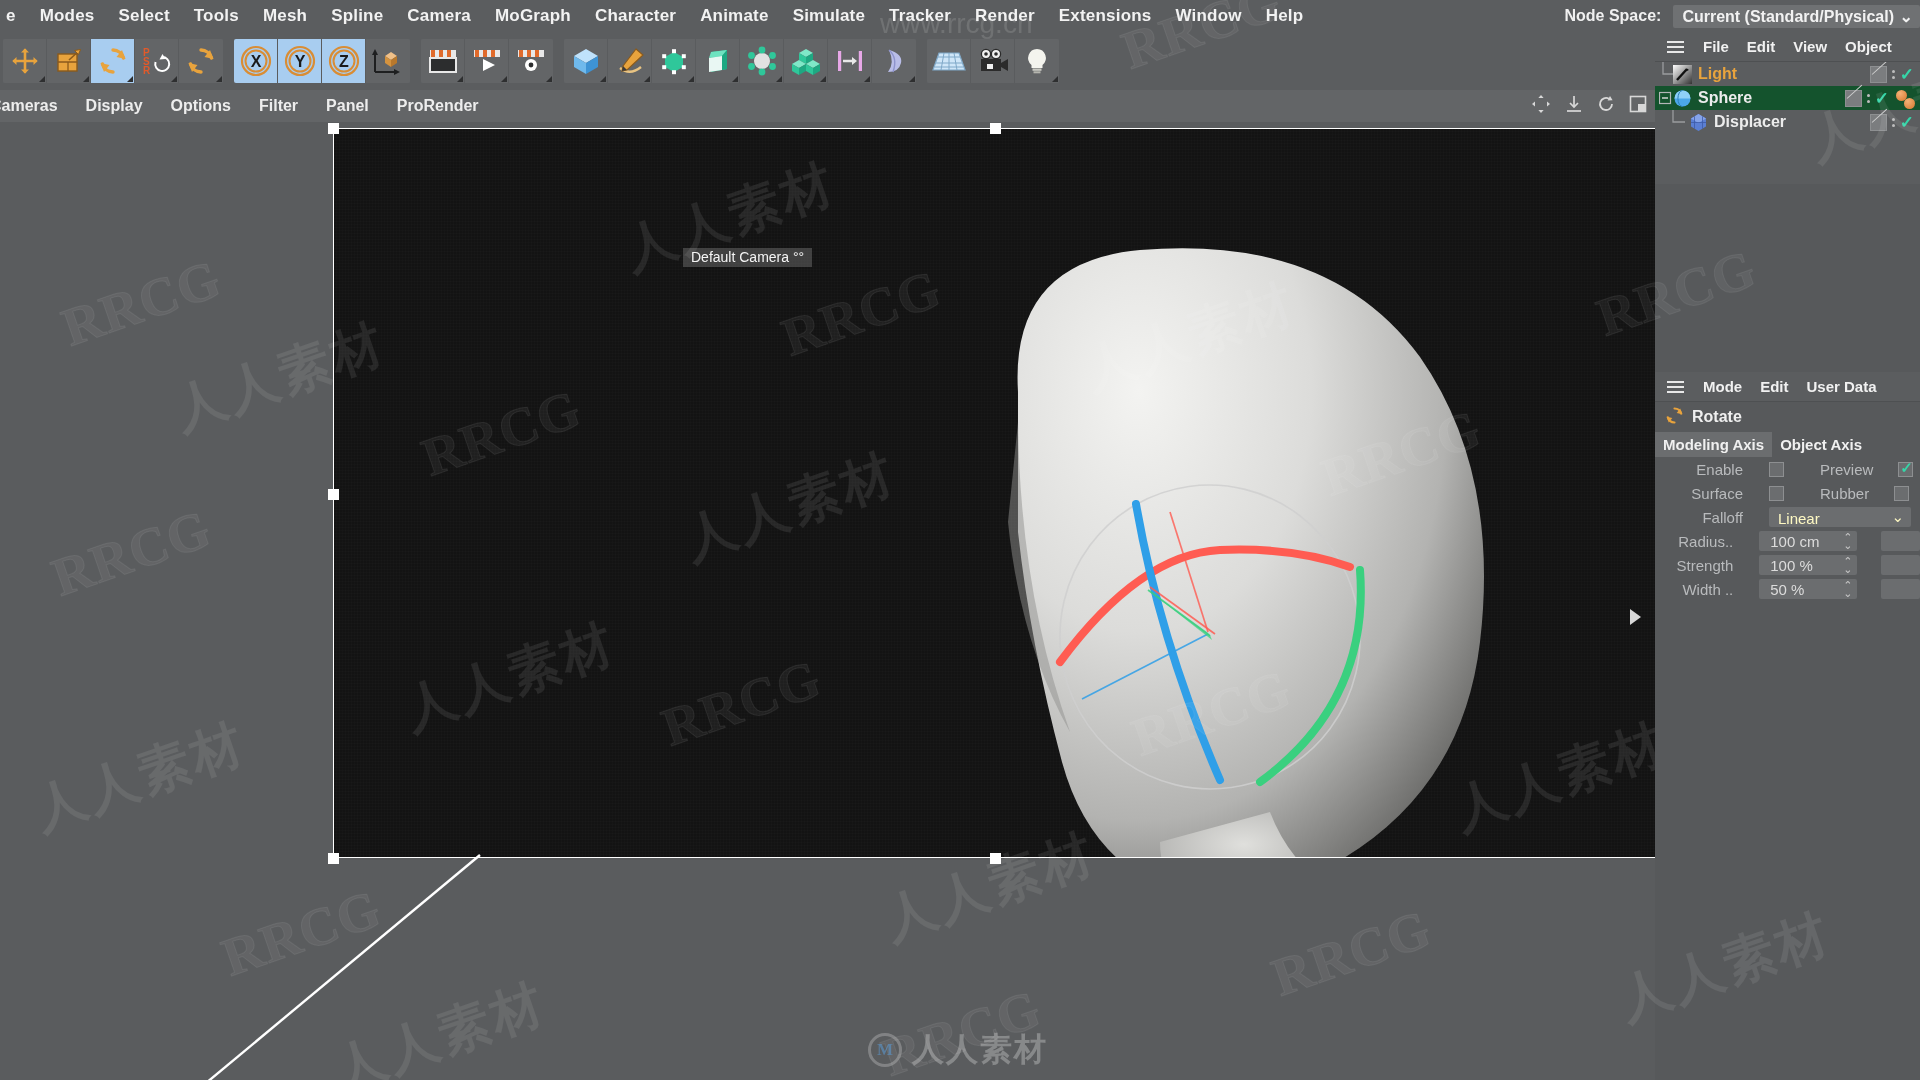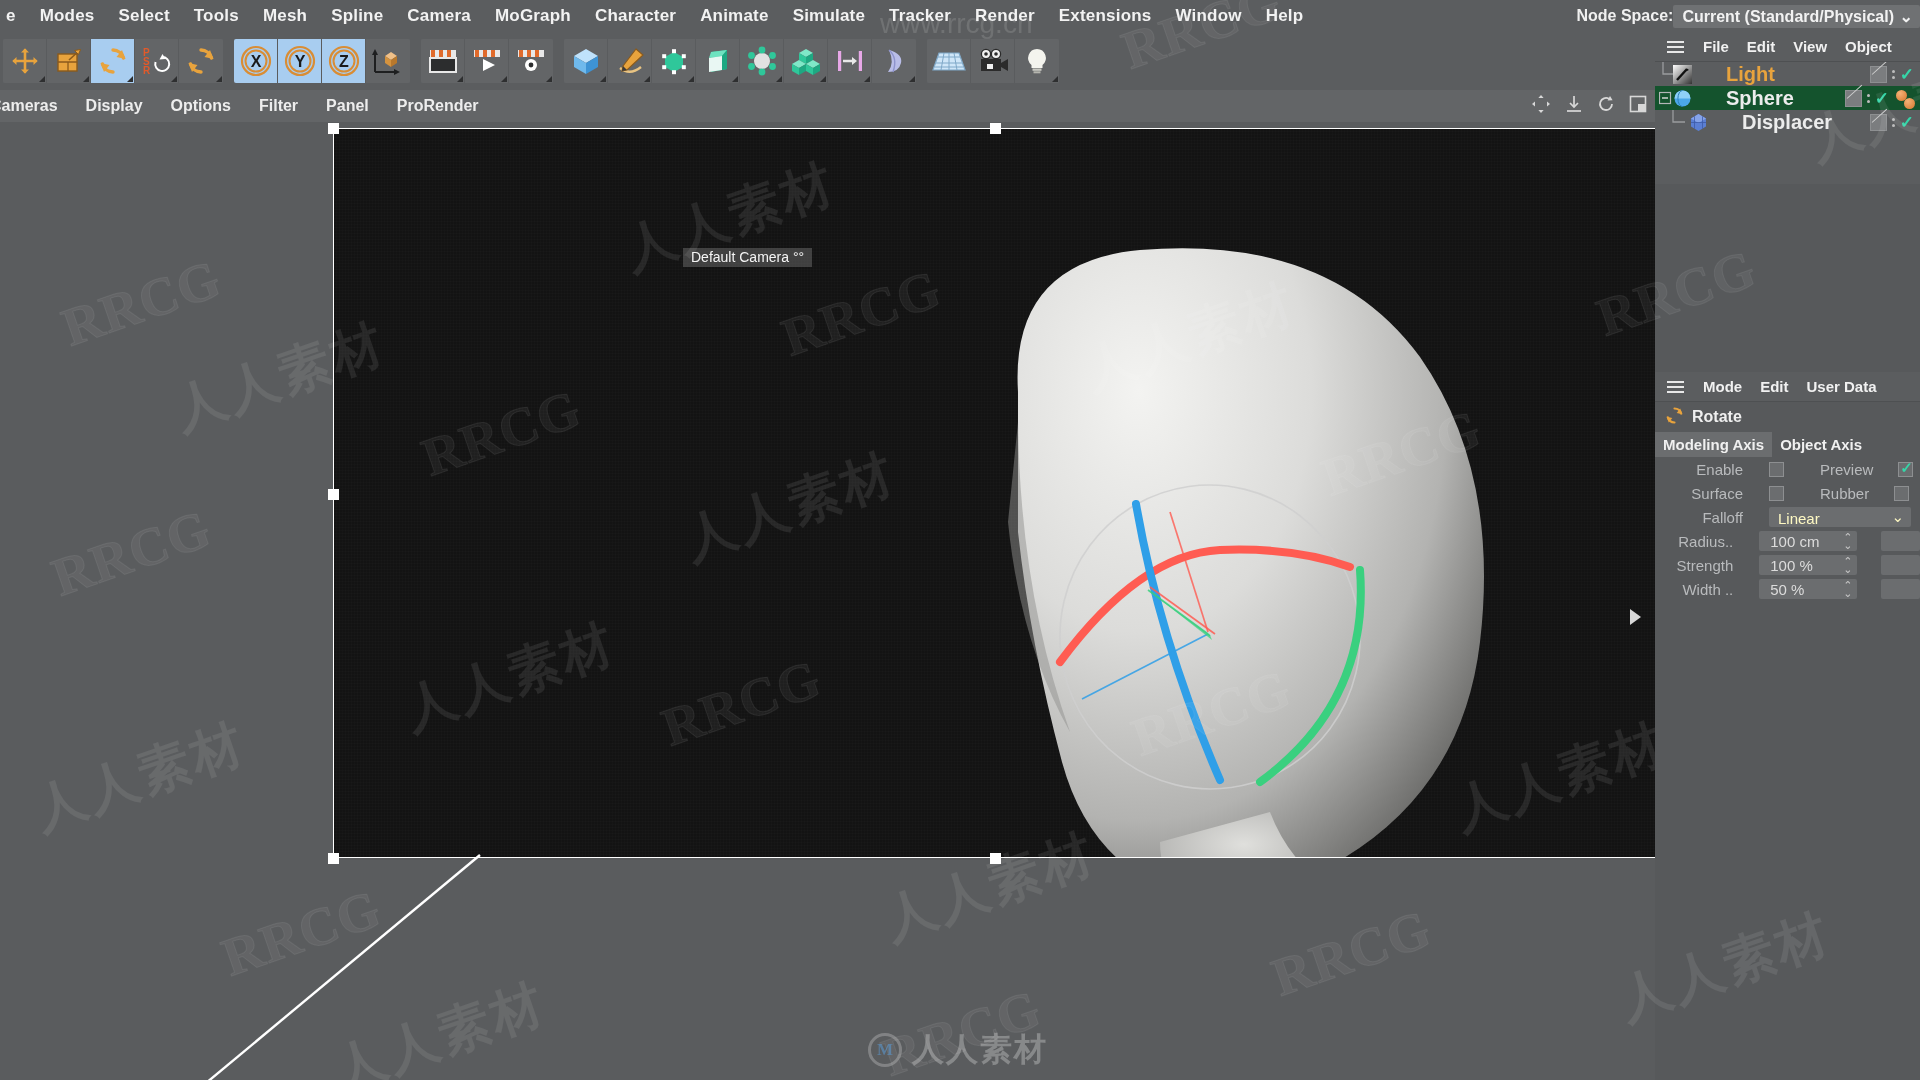--- a/index.html
+++ b/index.html
@@ -7,21 +7,21 @@
     font-family:"Liberation Sans", sans-serif; -webkit-font-smoothing:antialiased; }
   #app{ position:relative; width:1920px; height:1080px; background:#57595b; }
 
   
   .menubar{ position:absolute; left:0; top:0; width:1920px; height:32px;
     background:#5b5d5f; display:flex; align-items:center; }
   .menubar .mi{ color:#f2f2f2; font-size:17px; font-weight:bold; padding:0 12px;
     white-space:nowrap; letter-spacing:.2px; }
   .menubar .mi:first-child{ padding-left:6px; }
   .nodespace{ position:absolute; right:0; top:0; height:32px; display:flex;
-    align-items:center; gap:0; padding-right:0px; }
+    align-items:center; gap:12px; padding-right:0px; }
   .nodespace .lbl{ color:#f0f0f0; font-size:16px; font-weight:bold; }
   .ns-select{ background:#6f7173; color:#f2f2f2; font-size:16px; font-weight:bold;
     height:23px; line-height:23px; padding:0 26px 0 9px; border-radius:2px;
     position:relative; white-space:nowrap; }
   .ns-select .chev{ position:absolute; right:7px; top:50%; transform:translateY(-50%); }
 
   
   .toolbar{ position:absolute; left:0; top:32px; width:1920px; height:58px;
     background:#5b5d5f; display:flex; align-items:center; }
   .tgroup{ display:flex; align-items:center; background:#636567; border-radius:2px;
@@ -91,21 +91,21 @@
 
   .objmgr{ height:122px; background:#5b5d5f; position:relative; overflow:hidden; }
   .objrow{ height:24px; display:flex; align-items:center; position:relative;
     padding-left:4px; }
   .objrow.sel{ background:#14532d; }
   .tree-stub{ width:14px; height:24px; position:relative; }
   .tree-stub.l1{ width:14px; }
   .tree-stub.l2{ width:30px; }
   .objrow .oicon{ width:19px; height:19px; border-radius:2px; margin-right:6px;
     flex:0 0 auto; }
-  .objname{ font-size:20px; font-weight:bold; color:#ececec; white-space:nowrap;margin-left:28px; }
+  .objname{ font-size:16px; font-weight:bold; color:#ececec; white-space:nowrap; }
   .objname.sel{ color:#e8a33d; }
   .rowctrls{ position:absolute; right:6px; top:0; height:24px; display:flex;
     align-items:center; gap:5px; }
   .tagbox{ width:17px;height:17px;background:#7b7d7f;border:1px solid #8d8f91;
     position:relative; }
   .tagbox::after{ content:""; position:absolute; left:1px; top:50%; width:130%; height:1px;
     background:#cfcfcf; transform:rotate(-42deg); transform-origin:left center; }
   .dots{ display:flex; flex-direction:column; gap:3px; }
   .dots i{ width:3px;height:3px;background:#bdbdbd;border-radius:50%; display:block;}
   .check{ color:#35d6a8; font-size:17px; font-weight:bold; line-height:1; }

